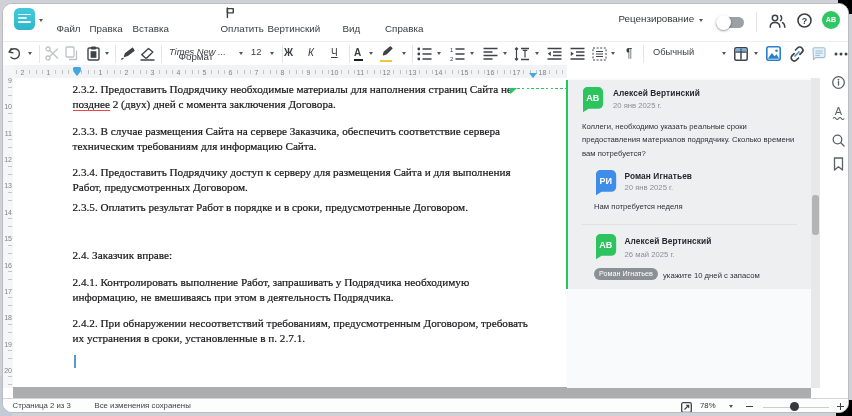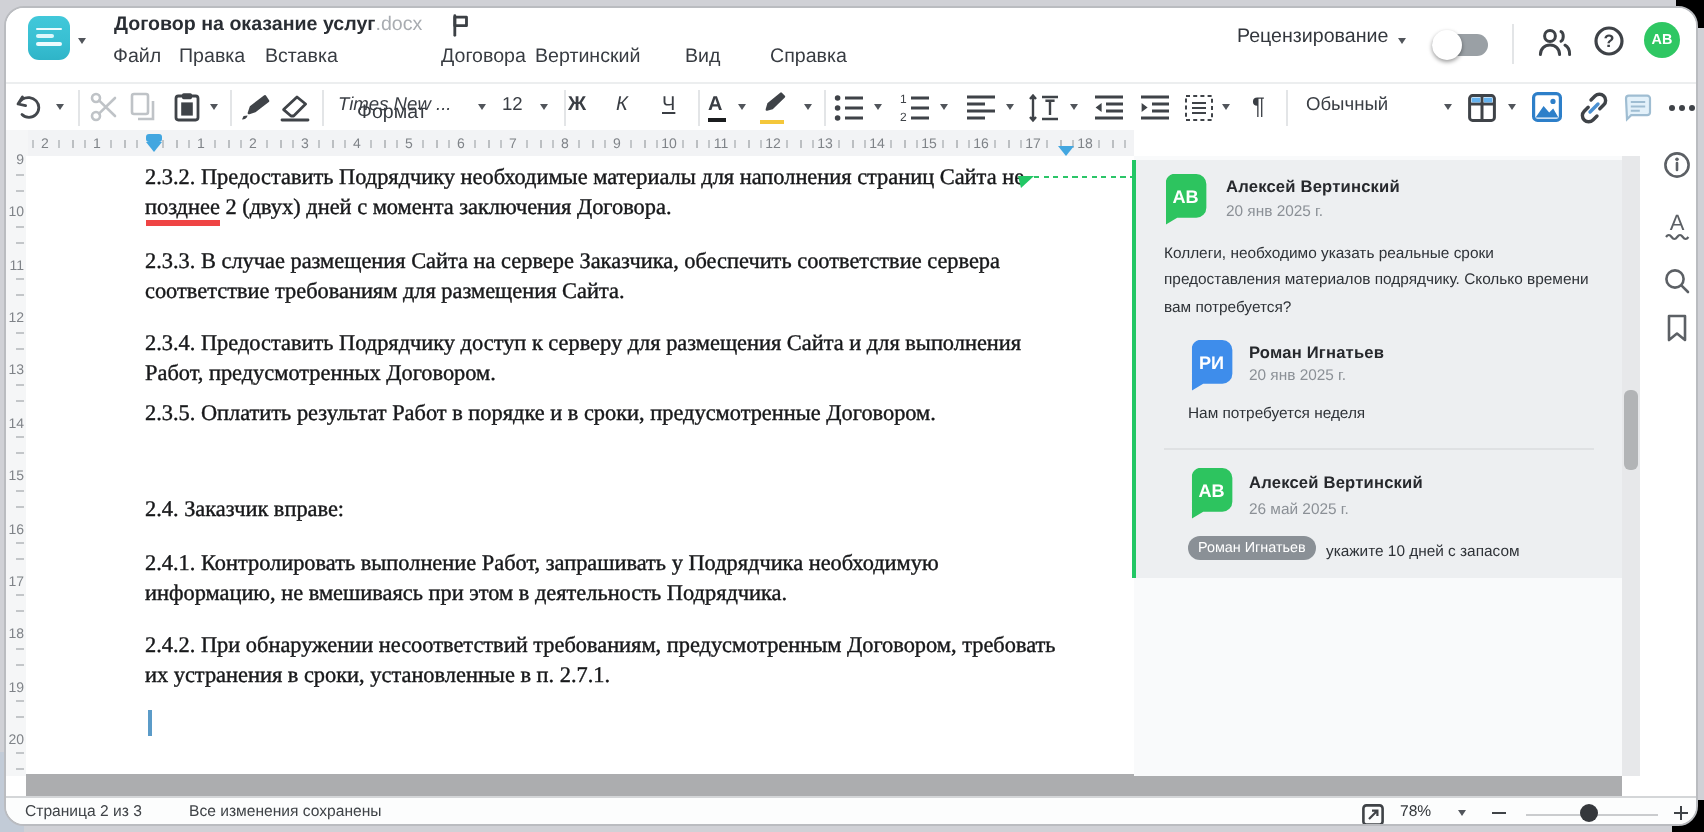--- a/index.html
+++ b/index.html
@@ -25,30 +25,29 @@
 <div id="bg-br"></div>
 <div id="bg-bl"></div>
 <div id="win">
 
 <div class="abs" style="left:0;top:0;width:845px;height:37px;background:#fff;"></div>
 <div class="abs" style="left:11px;top:4px;width:21px;height:22px;border-radius:5.5px;background:linear-gradient(180deg,#41c8da 0%,#38bfd2 60%,#2fb4c8 100%);"></div>
 <div class="abs" style="left:15px;top:9.5px;width:13px;height:1.6px;background:#ecfbfe;border-radius:1px;"></div>
 <div class="abs" style="left:15px;top:13.4px;width:9px;height:1.6px;background:#dcf7fb;border-radius:1px;"></div>
 <div class="abs" style="left:15px;top:17.3px;width:13px;height:1.6px;background:#ecfbfe;border-radius:1px;"></div>
 <div class="caret" style="left:36px;top:15px;"></div>
-<div class="abs" style="left:54px;top:2.5px;font-size:9.8px;font-weight:bold;color:#2a2e34;white-space:nowrap;">Договор на оказание услуг<span style="font-weight:normal;color:#a8acb1;">.docx</span></div>
 <svg style="left:222px;top:3px;" width="11" height="11.5" viewBox="0 0 12 13">
       <path d="M2.5 1 L2.5 12" stroke="#3c4045" stroke-width="1.6" fill="none" stroke-linecap="round"></path>
       <path d="M2.5 1.8 h6.6 v4.8 h-6.6 z" stroke="#3c4045" stroke-width="1.6" fill="none" stroke-linejoin="round"></path>
     </svg>
 <div class="mitem" style="left:53.5px;">Файл</div>
 <div class="mitem" style="left:86.5px;">Правка</div>
 <div class="mitem" style="left:129.5px;">Вставка</div>
 <div class="mitem" style="left:175.5px;margin-top:28px;">Формат</div>
-<div class="mitem" style="left:217.5px;">Договора</div>
+<div class="mitem" style="left:217.5px;">Оплатить</div>
 <div class="mitem" style="left:264.5px;">Вертинский</div>
 <div class="mitem" style="left:339.5px;">Вид</div>
 <div class="mitem" style="left:382px;">Справка</div>
 <div class="abs" style="left:615.5px;top:9px;font-size:9.8px;color:#33373d;">Рецензирование</div>
 <div class="caret" style="left:696px;top:15px;"></div>
 <div class="abs" style="left:713px;top:13px;width:28px;height:11px;border-radius:5.5px;background:#9aa0a5;"></div>
 <div class="abs" style="left:713px;top:10.5px;width:15px;height:15px;border-radius:50%;background:#fff;box-shadow:0 1px 2.2px rgba(0,0,0,0.4);"></div>
 <div class="sep" style="left:753px;top:8px;height:20px;"></div>
 <svg style="left:765.5px;top:9.5px;" width="17" height="15" viewBox="0 0 17 15">
       <circle cx="6" cy="4" r="2.7" stroke="#3e4247" stroke-width="1.5" fill="none"></circle>
@@ -325,23 +324,23 @@
 <div class="vnum" style="left:0;top:275.5px;width:9px;text-align:right;">19</div>
 <div class="abs" style="left:4.5px;top:285.0px;width:4.5px;height:1px;background:#c3c6c9;"></div>
       <div class="abs" style="left:4.5px;top:293.0px;width:4.5px;height:1px;background:#c3c6c9;"></div>
 <div class="vnum" style="left:0;top:301.9px;width:9px;text-align:right;">20</div>
 <div class="abs" style="left:4.5px;top:311.4px;width:4.5px;height:1px;background:#c3c6c9;"></div>
       <div class="abs" style="left:4.5px;top:319.4px;width:4.5px;height:1px;background:#c3c6c9;"></div>
 </div>
 
 <div id="docarea" class="abs" style="left:10px;top:74px;width:554px;height:310px;background:#fff;"></div>
 <div class="doc" style="top:77.9px;">2.3.2. Предоставить Подрядчику необходимые материалы для наполнения страниц Сайта не</div>
-<div class="doc" style="top:92.9px;"><span style="border-bottom:3px solid #ef4444;margin-top:20px;">позднее</span> 2 (двух) дней с момента заключения Договора.</div>
+<div class="doc" style="top:92.9px;"><span style="border-bottom:1px solid #ef4444;margin-top:20px;">позднее</span> 2 (двух) дней с момента заключения Договора.</div>
 <div class="doc" style="top:119.9px;">2.3.3. В случае размещения Сайта на сервере Заказчика, обеспечить соответствие сервера</div>
-<div class="doc" style="top:134.9px;">соответствие требованиям для размещения Сайта.</div>
+<div class="doc" style="top:134.9px;">техническим требованиям для информацию Сайта.</div>
 <div class="doc" style="top:161.4px;">2.3.4. Предоставить Подрядчику доступ к серверу для размещения Сайта и для выполнения</div>
 <div class="doc" style="top:175.9px;">Работ, предусмотренных Договором.</div>
 <div class="doc" style="top:196.4px;">2.3.5. Оплатить результат Работ в порядке и в сроки, предусмотренные Договором.</div>
 <div class="doc" style="top:243.9px;">2.4. Заказчик вправе:</div>
 <div class="doc" style="top:271.4px;">2.4.1. Контролировать выполнение Работ, запрашивать у Подрядчика необходимую</div>
 <div class="doc" style="top:286.4px;">информацию, не вмешиваясь при этом в деятельность Подрядчика.</div>
 <div class="doc" style="top:311.9px;">2.4.2. При обнаружении несоответствий требованиям, предусмотренным Договором, требовать</div>
 <div class="doc" style="top:326.9px;">их устранения в сроки, установленные в п. 2.7.1.</div>
 
 <div class="abs" style="left:70.5px;top:351px;width:2px;height:13px;background:#5b9bc8;"></div>

